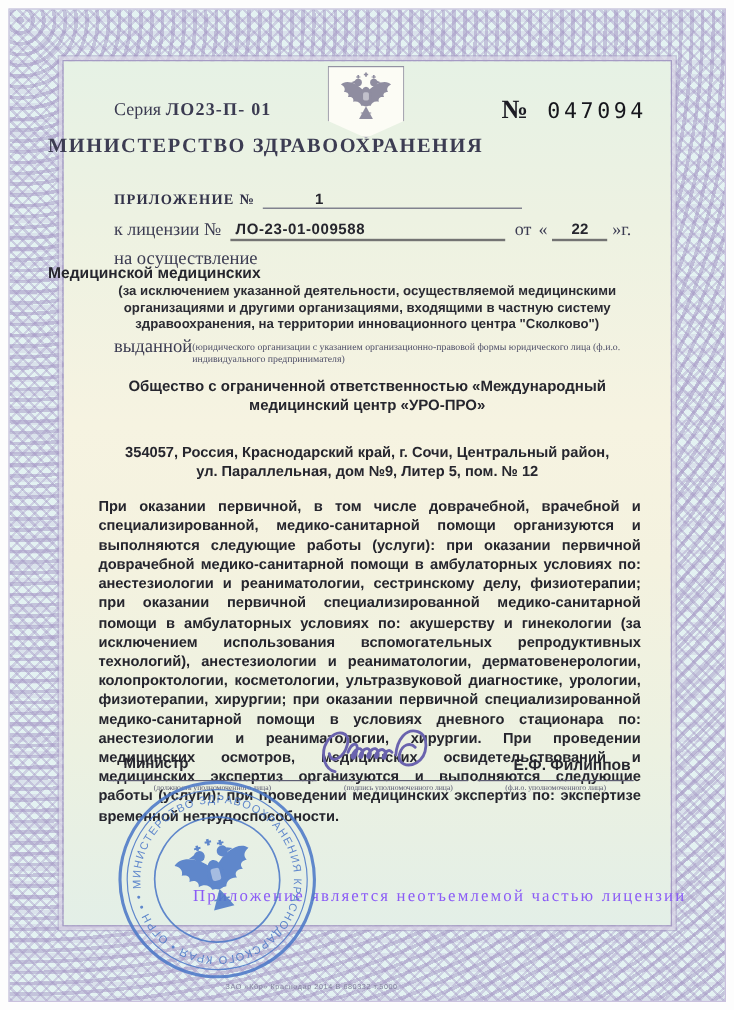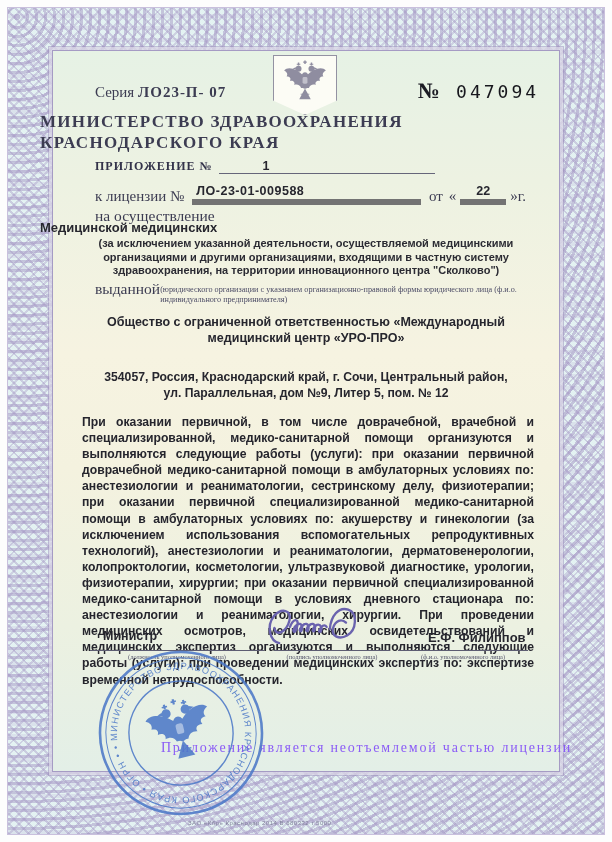--- a/index.html
+++ b/index.html
@@ -47,21 +47,21 @@
   .ministry1{top:112px;font-size:17px;letter-spacing:1.3px;font-weight:600;}
   .ministry2{top:133px;font-size:17px;letter-spacing:1.3px;font-weight:600;}
 
   .appendix{left:95px;top:159px;display:flex;align-items:flex-end;}
   .appendix .lbl{font-size:12px;font-weight:700;letter-spacing:1px;color:#33334a;}
   .appendix .slot{width:172px;border-bottom:1px solid #66667a;margin-left:6px;
     font-family:"Liberation Sans",sans-serif;font-weight:700;font-size:12.5px;color:#26262e;
     text-align:left;padding-left:44px;line-height:14px;}
 
   .license-row{left:95px;right:86px;top:184px;display:flex;align-items:flex-end;font-size:15px;}
-  .license-row .blank{border-bottom:6px solid #737373;text-align:center;
+  .license-row .blank{border-bottom:2px solid #737373;text-align:center;
     font-family:"Liberation Sans",sans-serif;font-weight:700;font-size:12.5px;color:#26262e;line-height:15px;}
   .license-row .lic-no{flex:1;margin:0 8px;letter-spacing:0.5px;text-align:left;padding-left:4px;}
   .license-row .day{width:46px;margin:0 4px;}
   .license-row .month{width:138px;margin:0 8px;}
 
   .osu{left:95px;top:207px;font-size:15.5px;}
   .act-title{top:220px;font-family:"Liberation Sans",sans-serif;font-weight:700;font-size:13px;color:#26262e;}
   .act-note{top:237px;left:86px;right:86px;text-align:center;
     font-family:"Liberation Sans",sans-serif;font-weight:700;font-size:11px;line-height:13.6px;color:#2b2b33;}
 
@@ -118,36 +118,35 @@
   </defs>
 </svg>
 
 <div class="page">
 
   <div class="pattern-frame"></div>
   <div class="sheet"></div>
 
   <div class="abs serial serif">
     <span>Серия</span>
-    <span class="val">ЛО23-П- 07</span>
+    <span class="val">ЛО23-П- 01</span>
   </div>
 
   <div class="abs plaque">
     <svg class="eagle" viewBox="0 0 64 64">
         <use href="#eagle-sym"></use>
       </svg>
   </div>
 
   <div class="abs doc-number">
     <span class="sign">№</span>
     <span class="digits">047094</span>
   </div>
 
   <div class="abs center serif ministry1">МИНИСТЕРСТВО ЗДРАВООХРАНЕНИЯ</div>
-  <div class="abs center serif ministry2">КРАСНОДАРСКОГО КРАЯ</div>
 
   <div class="abs appendix serif">
     <span class="lbl">ПРИЛОЖЕНИЕ №</span>
     <span class="slot">1</span>
   </div>
 
   <div class="abs license-row serif">
     <span>к лицензии №</span>
     <span class="blank lic-no">ЛО-23-01-009588</span>
     <span>от</span>

